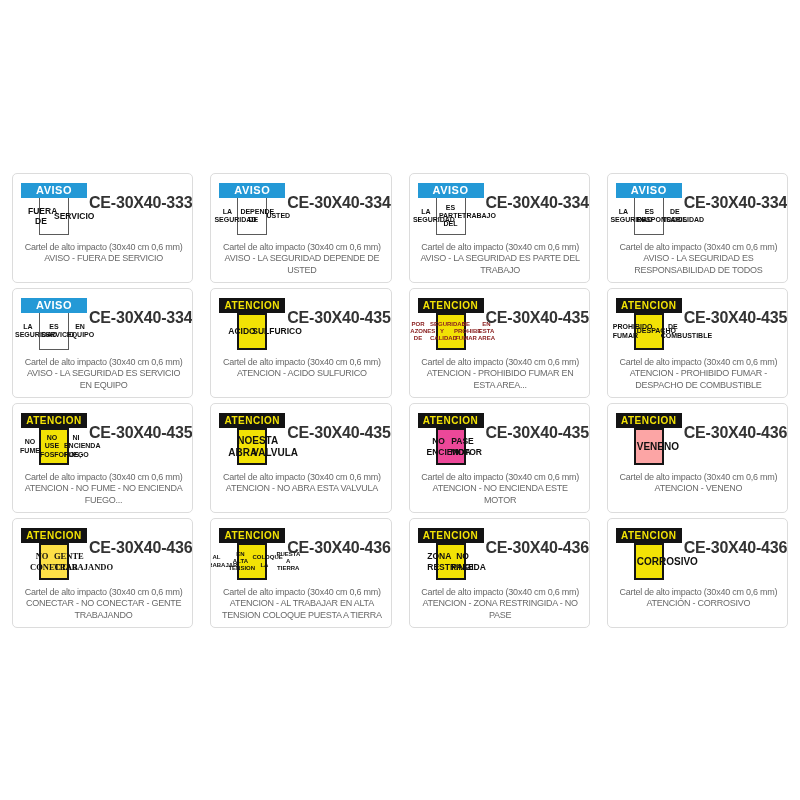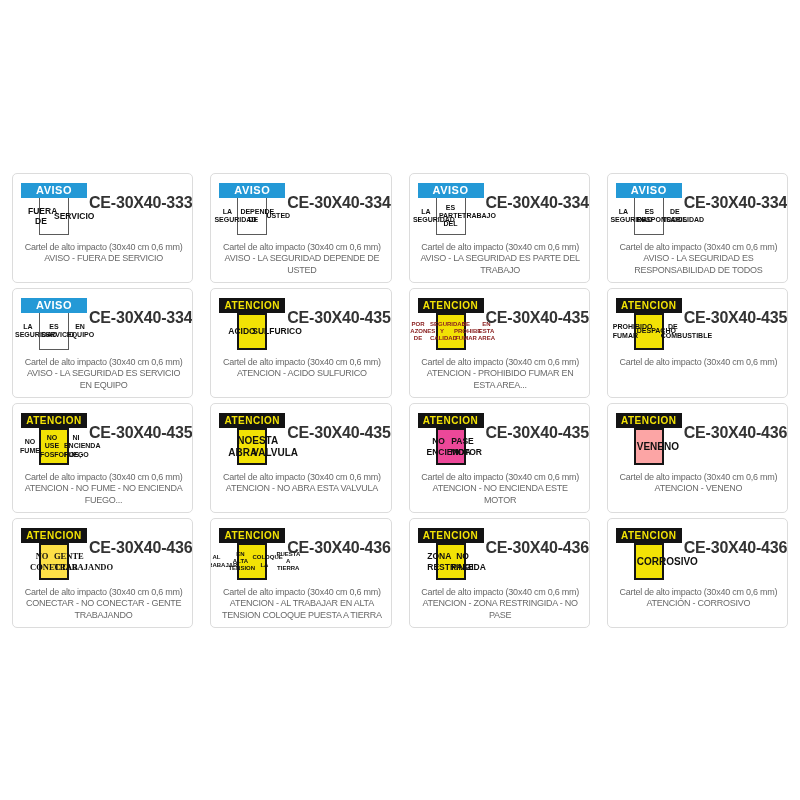--- a/index.html
+++ b/index.html
@@ -176,20 +176,21 @@
         <div class="sign-body" style="background: rgb(242, 226, 5); font-size: 7px;">
             <div class="sign-line">PROHIBIDO FUMAR</div>
             <div class="sign-line">DESPACHO</div>
             <div class="sign-line">DE COMBUSTIBLE</div>
           </div>
       </div>
       <div class="product-code" style="color: rgb(51, 51, 51);">CE-30X40-4356</div>
     </div>
     <div class="product-description" style="color: rgb(105, 105, 105);">
       <div>Cartel de alto impacto (30x40 cm 0,6 mm)</div>
+      <div>ATENCION - PROHIBIDO FUMAR - DESPACHO DE COMBUSTIBLE</div>
     </div>
   </div>
 
   <div class="product-card">
     <div class="card-top">
       <div class="sign atencion">
         <div class="sign-band" style="background: rgb(19, 19, 19); color: rgb(242, 226, 5); font-size: 10px;">ATENCION</div>
         <div class="sign-body" style="background: rgb(242, 226, 5); font-size: 7px;">
             <div class="sign-line">NO FUME</div>
             <div class="sign-line">NO USE FOSFOROS,</div>

